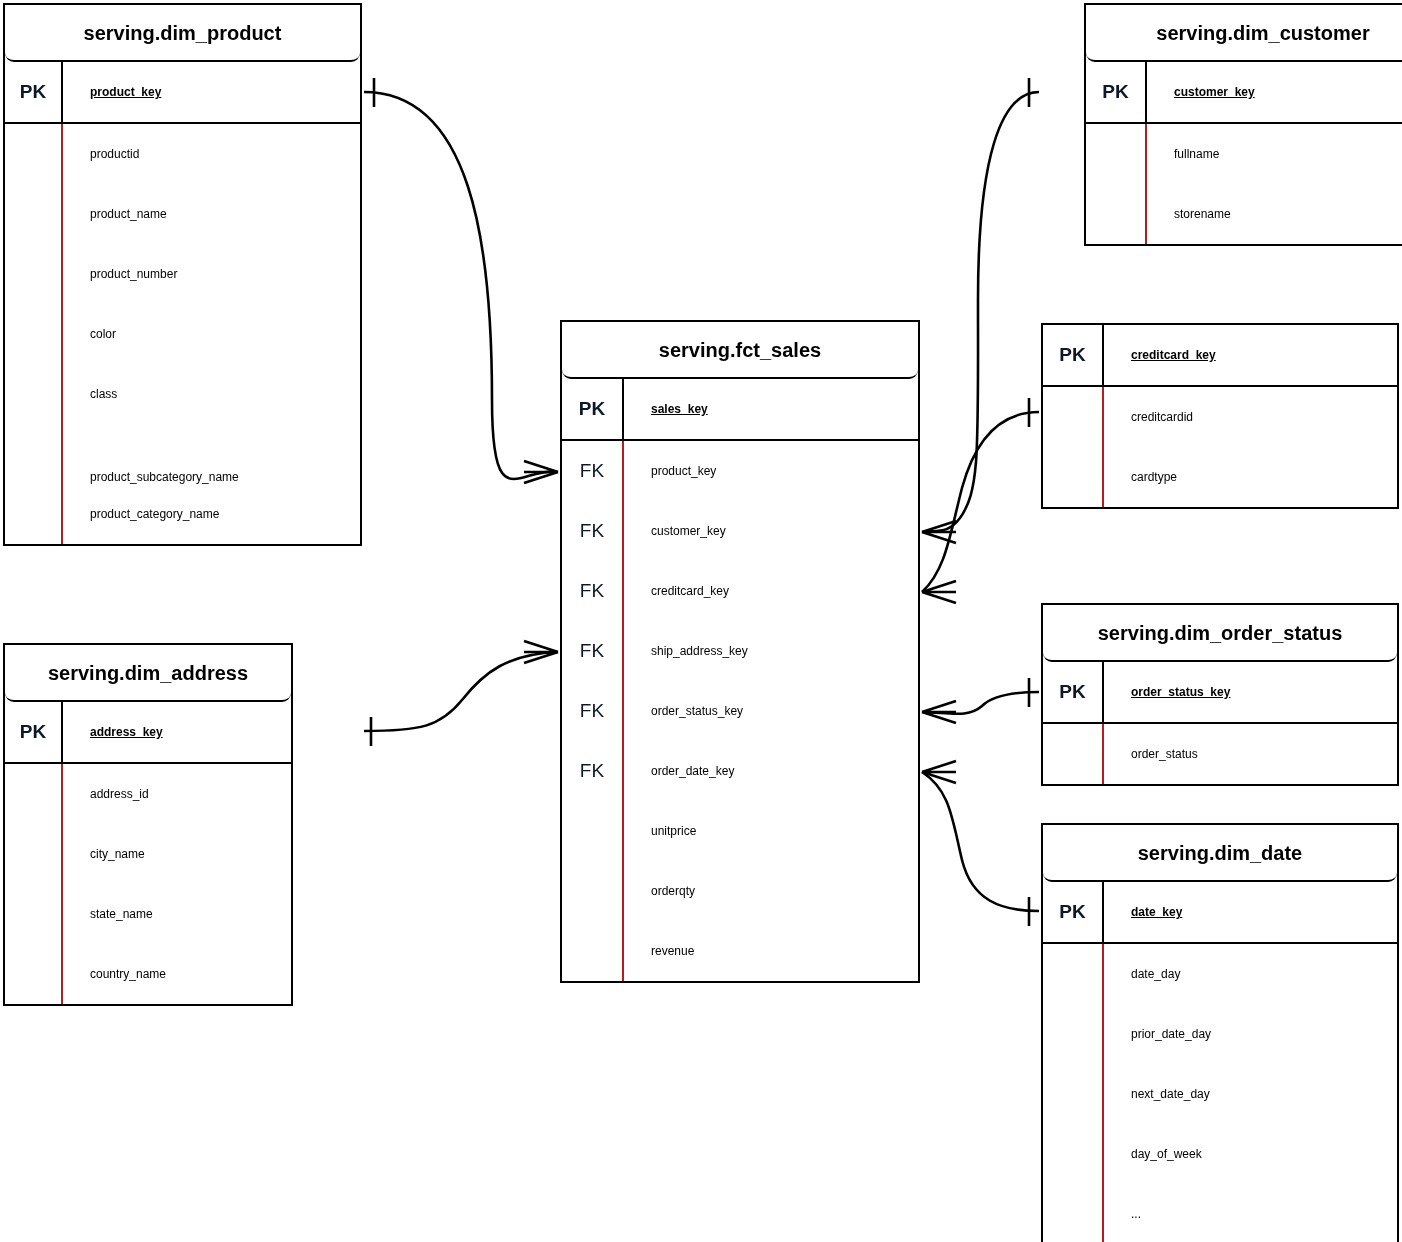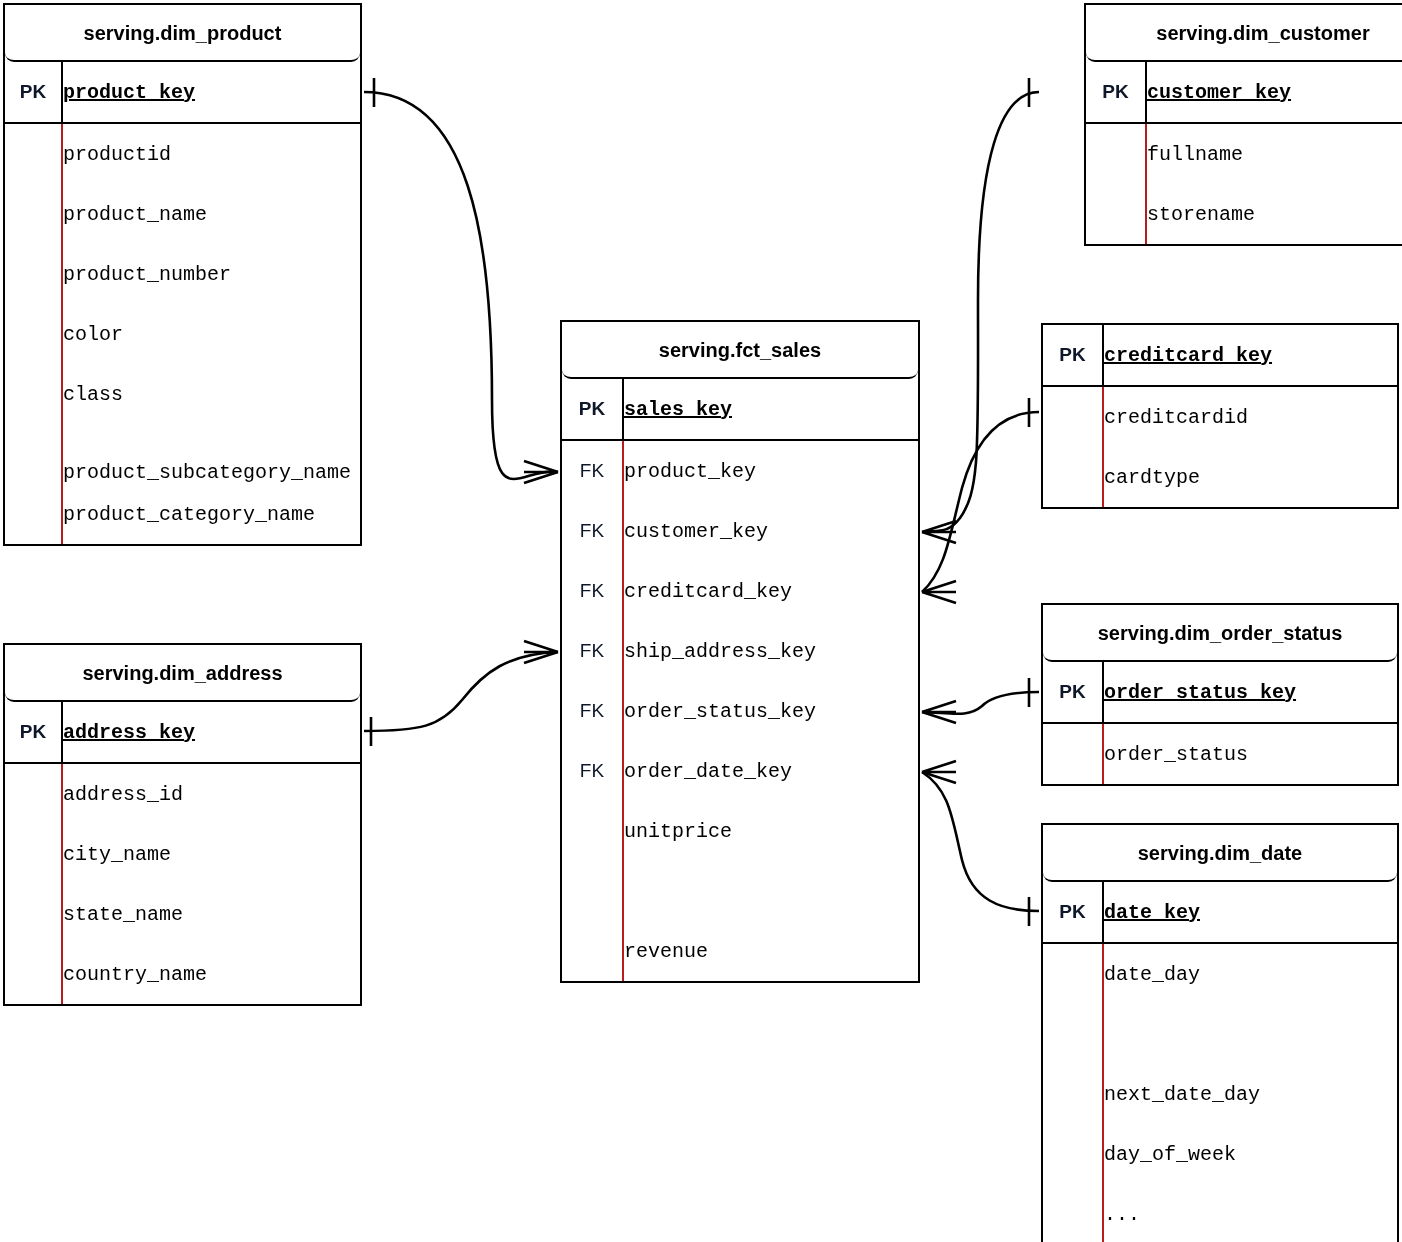--- a/index.html
+++ b/index.html
@@ -72,25 +72,24 @@
   }
   .row .keycol.blank {
     font-weight: normal;
   }
   .row .namecol {
     box-sizing: border-box;
     flex: 1 1 auto;
     height: 100%;
     display: flex;
     align-items: center;
-    padding-left: 0;
-    font-size: 20px;
+    padding-left: 27px;
+    font-size: 12px;
     color: #000000;
     overflow: visible;
-    font-family: Liberation Mono, monospace;
   }
   .row.pk-row .namecol {
     font-weight: bold;
     text-decoration: underline;
   }
   
   .attrs {
     position: relative;
   }
   .attrs .row .keycol {
@@ -191,21 +190,21 @@
           <span class="wrapname">product_subcategory_name</span>
         </div>
       </div>
       <div class="row">
         <div class="keycol blank" style="width:58px;"></div>
         <div class="namecol">product_category_name</div>
       </div>
     </div>
   </div>
 
-  <div class="entity" style="left:3px; top:643px; width:359px;">
+  <div class="entity" style="left:3px; top:643px; width:290px;">
     <div class="ent-title">serving.dim_address</div>
     <div class="row pk-row">
       <div class="keycol" style="width:58px;">PK</div>
       <div class="namecol">address_key</div>
     </div>
     <div class="attrs">
       <div class="row">
         <div class="keycol blank" style="width:58px;"></div>
         <div class="namecol">address_id</div>
       </div>
@@ -254,20 +253,21 @@
       <div class="row">
         <div class="keycol" style="width:62px; font-weight:normal;">FK</div>
         <div class="namecol">order_date_key</div>
       </div>
       <div class="row">
         <div class="keycol blank" style="width:62px;"></div>
         <div class="namecol">unitprice</div>
       </div>
       <div class="row">
         <div class="keycol blank" style="width:62px;"></div>
+        <div class="namecol">orderqty</div>
       </div>
       <div class="row">
         <div class="keycol blank" style="width:62px;"></div>
         <div class="namecol">revenue</div>
       </div>
     </div>
   </div>
 
   <div class="entity" style="left:1041px; top:3px; width:358px;margin-left:43px;">
     <div class="ent-title">serving.dim_customer</div>
@@ -324,20 +324,21 @@
       <div class="keycol" style="width:61px;">PK</div>
       <div class="namecol">date_key</div>
     </div>
     <div class="attrs">
       <div class="row">
         <div class="keycol blank" style="width:61px;"></div>
         <div class="namecol">date_day</div>
       </div>
       <div class="row">
         <div class="keycol blank" style="width:61px;"></div>
+        <div class="namecol">prior_date_day</div>
       </div>
       <div class="row">
         <div class="keycol blank" style="width:61px;"></div>
         <div class="namecol">next_date_day</div>
       </div>
       <div class="row">
         <div class="keycol blank" style="width:61px;"></div>
         <div class="namecol">day_of_week</div>
       </div>
       <div class="row">

